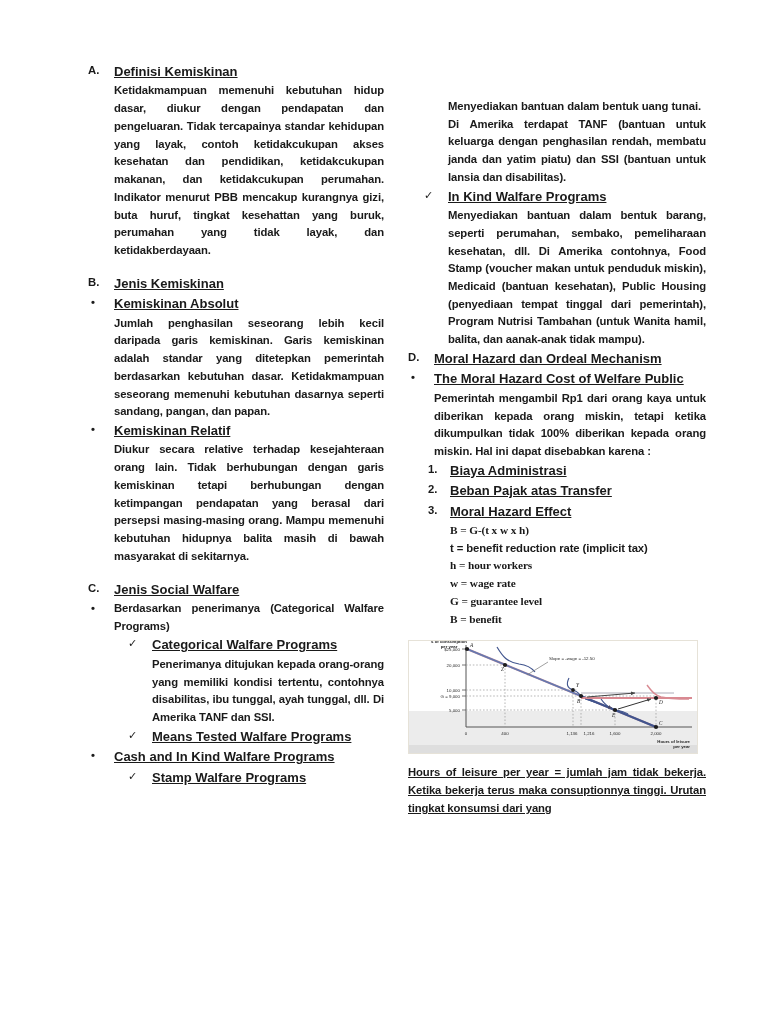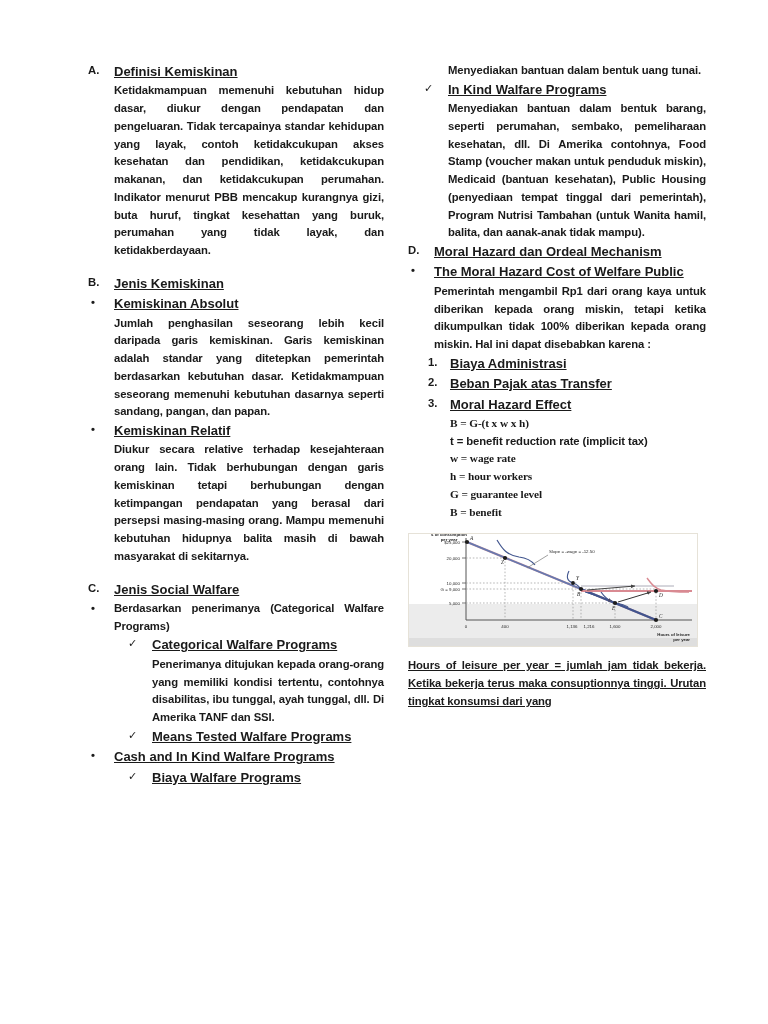--- a/index.html
+++ b/index.html
@@ -28,20 +28,21 @@
     gap: 24px;
     align-items: flex-start;
   }
   .col {
     width: 296px;
     flex: 0 0 296px;
   }
   .col-right {
     width: 298px;
     flex: 0 0 298px;
+    margin-top: 36px;
   }
 
   
   .para {
     font-size: 11.3px;
     line-height: 1.57;
     text-align: justify;
     text-justify: inter-word;
     margin: 0;
     font-weight: 600;
@@ -211,30 +212,31 @@
       <div class="item-bullet">
         <div class="marker">•</div>
         <div class="body">
           <div class="heading">Cash and In Kind Walfare Programs</div>
         </div>
       </div>
 
       <div class="item-check">
         <div class="marker">✓</div>
         <div class="body">
-          <div class="heading">Biaya Walfare Programs</div>
+          <div class="heading">Stamp Walfare Programs</div>
         </div>
       </div>
 
     </div>
 
     <div class="col-right">
 
       <div class="sub-indent">
         <div class="para">Menyediakan bantuan dalam bentuk uang tunai.</div>
+        <div class="para">Di Amerika terdapat TANF (bantuan untuk keluarga dengan penghasilan rendah, membatu janda dan yatim piatu) dan SSI (bantuan untuk lansia dan disabilitas).</div>
       </div>
 
       <div class="item-check" style="padding-left:16px;">
         <div class="marker">✓</div>
         <div class="body">
           <div class="heading">In Kind Walfare Programs</div>
           <div class="para">Menyediakan bantuan dalam bentuk barang, seperti perumahan, sembako, pemeliharaan kesehatan, dll. Di Amerika contohnya, Food Stamp (voucher makan untuk penduduk miskin), Medicaid (bantuan kesehatan), Public Housing (penyediaan tempat tinggal dari pemerintah), Program Nutrisi Tambahan (untuk Wanita hamil, balita, dan aanak-anak tidak mampu).</div>
         </div>
       </div>
 
@@ -270,22 +272,22 @@
       <div class="item-num">
         <div class="marker">3.</div>
         <div class="body">
           <div class="heading">Moral Hazard Effect</div>
         </div>
       </div>
 
       <div class="sub-indent-num">
         <div class="para nojust">B = G-(t x w x h)</div>
         <div class="para">t = benefit reduction rate (implicit tax)</div>
+        <div class="para nojust">h = hour workers</div>
         <div class="para nojust">w = wage rate</div>
-        <div class="para nojust">h = hour workers</div>
         <div class="para nojust">G = guarantee level</div>
         <div class="para nojust">B = benefit</div>
       </div>
 
       <div class="figure">
         <svg width="288" height="112" viewBox="0 0 288 112">
           <defs>
             <marker id="arrow" markerWidth="5" markerHeight="5" refX="4" refY="2" orient="auto">
               <path d="M0,0 L4,2 L0,4 z" fill="#4a4a6a"></path>
             </marker>

